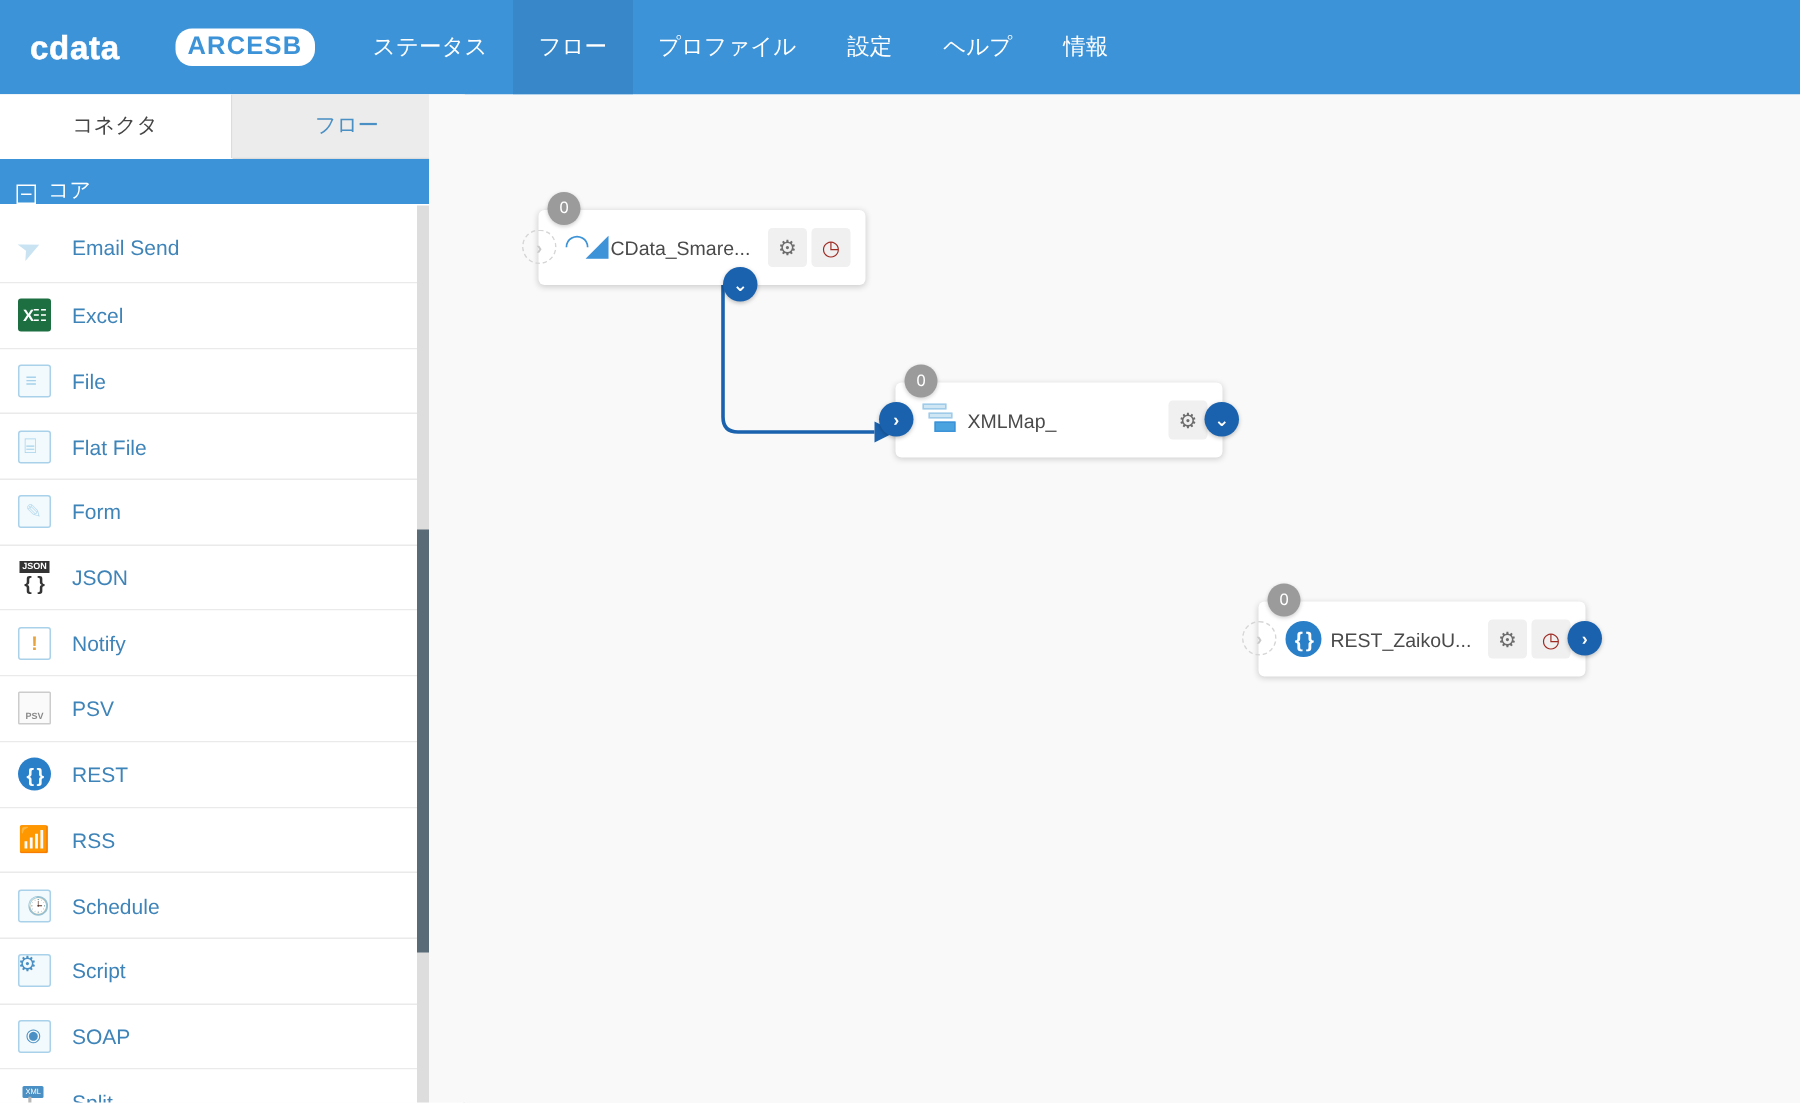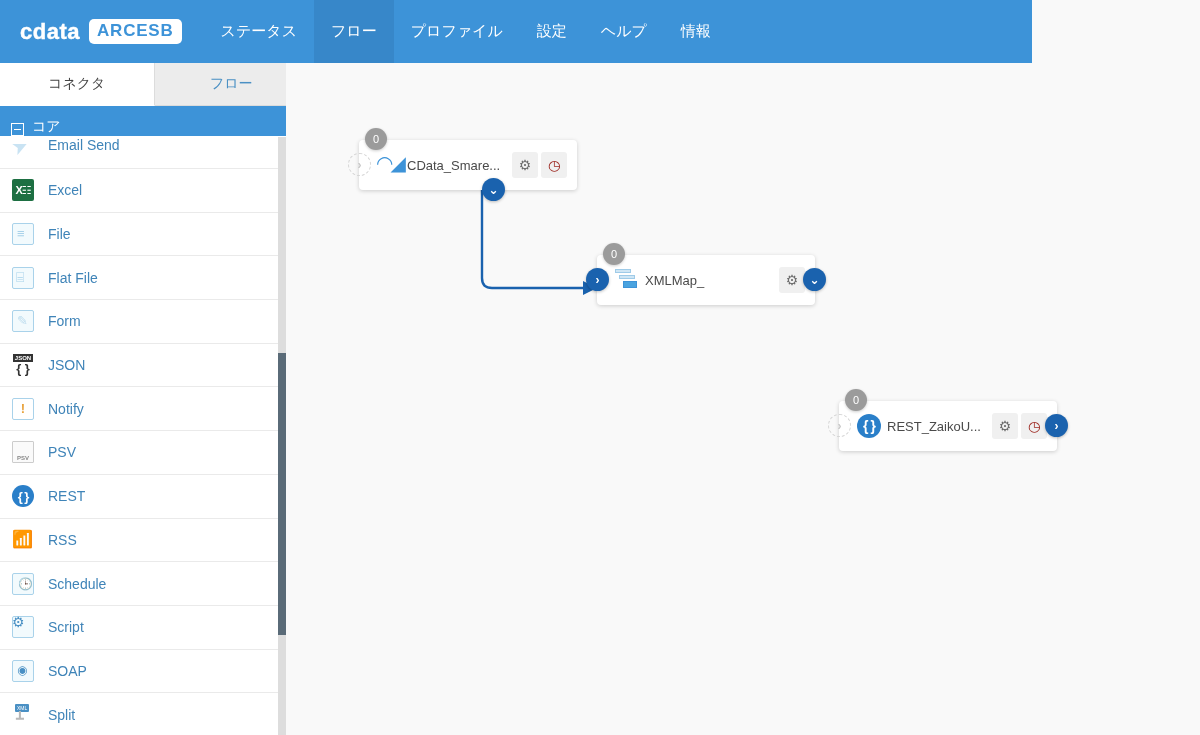--- a/index.html
+++ b/index.html
@@ -6,40 +6,41 @@
   html, body {
     width: 1200px; height: 735px;
     font-family: "Liberation Sans", "DejaVu Sans", sans-serif;
     background: #f9f9f9;
     overflow: hidden;
   }
 
   
   #topbar {
     position: absolute; top: 0; left: 0;
-    width: 1032px; height: 63px;
+    width: 1200px; height: 63px;
     background: #3d93d8;
     display: flex; align-items: stretch;
   }
   #brand {
     display: flex; align-items: center;
     padding: 0 22px 0 20px;
     gap: 9px;
   }
   #brand-cdata {
     font-size: 22px; font-weight: bold; color: #ffffff;
     letter-spacing: 0.5px;
     -webkit-text-stroke: 0.4px #ffffff;
   }
   #brand-arcesb {
     background: #ffffff; color: #3d93d8;
     font-size: 17px; font-weight: bold;
     padding: 2px 8px 3px 8px;
-    border-radius: 5px;
+    border-radius: 11px;
     letter-spacing: 0.8px;
+    margin-left: 28px;
   }
   .navitem {
     display: flex; align-items: center;
     padding: 0 17px;
     color: #ffffff; font-size: 15px;
     cursor: pointer;
     white-space: nowrap;
   }
   .navitem.active { background: #3787c9; }
 
@@ -331,21 +332,21 @@
     <div class="tab active">コネクタ</div>
     <div class="tab">フロー</div>
   </div>
 
   <div id="group-header">
     <span class="collapse-glyph"></span>
     <span>コア</span>
   </div>
 
   <div id="conn-list">
-    <div class="conn-row" style="height:32px;align-items:flex-start;padding-top:0;">
+    <div class="conn-row" style="height:32px;align-items:flex-start;padding-top:0;margin-top:20px;">
       <span class="conn-ico ic-email"></span>
       <span class="conn-label">Email Send</span>
     </div>
     <div class="conn-row">
       <span class="conn-ico ic-excel"></span>
       <span class="conn-label">Excel</span>
     </div>
     <div class="conn-row">
       <span class="conn-ico ic-file"></span>
       <span class="conn-label">File</span>

